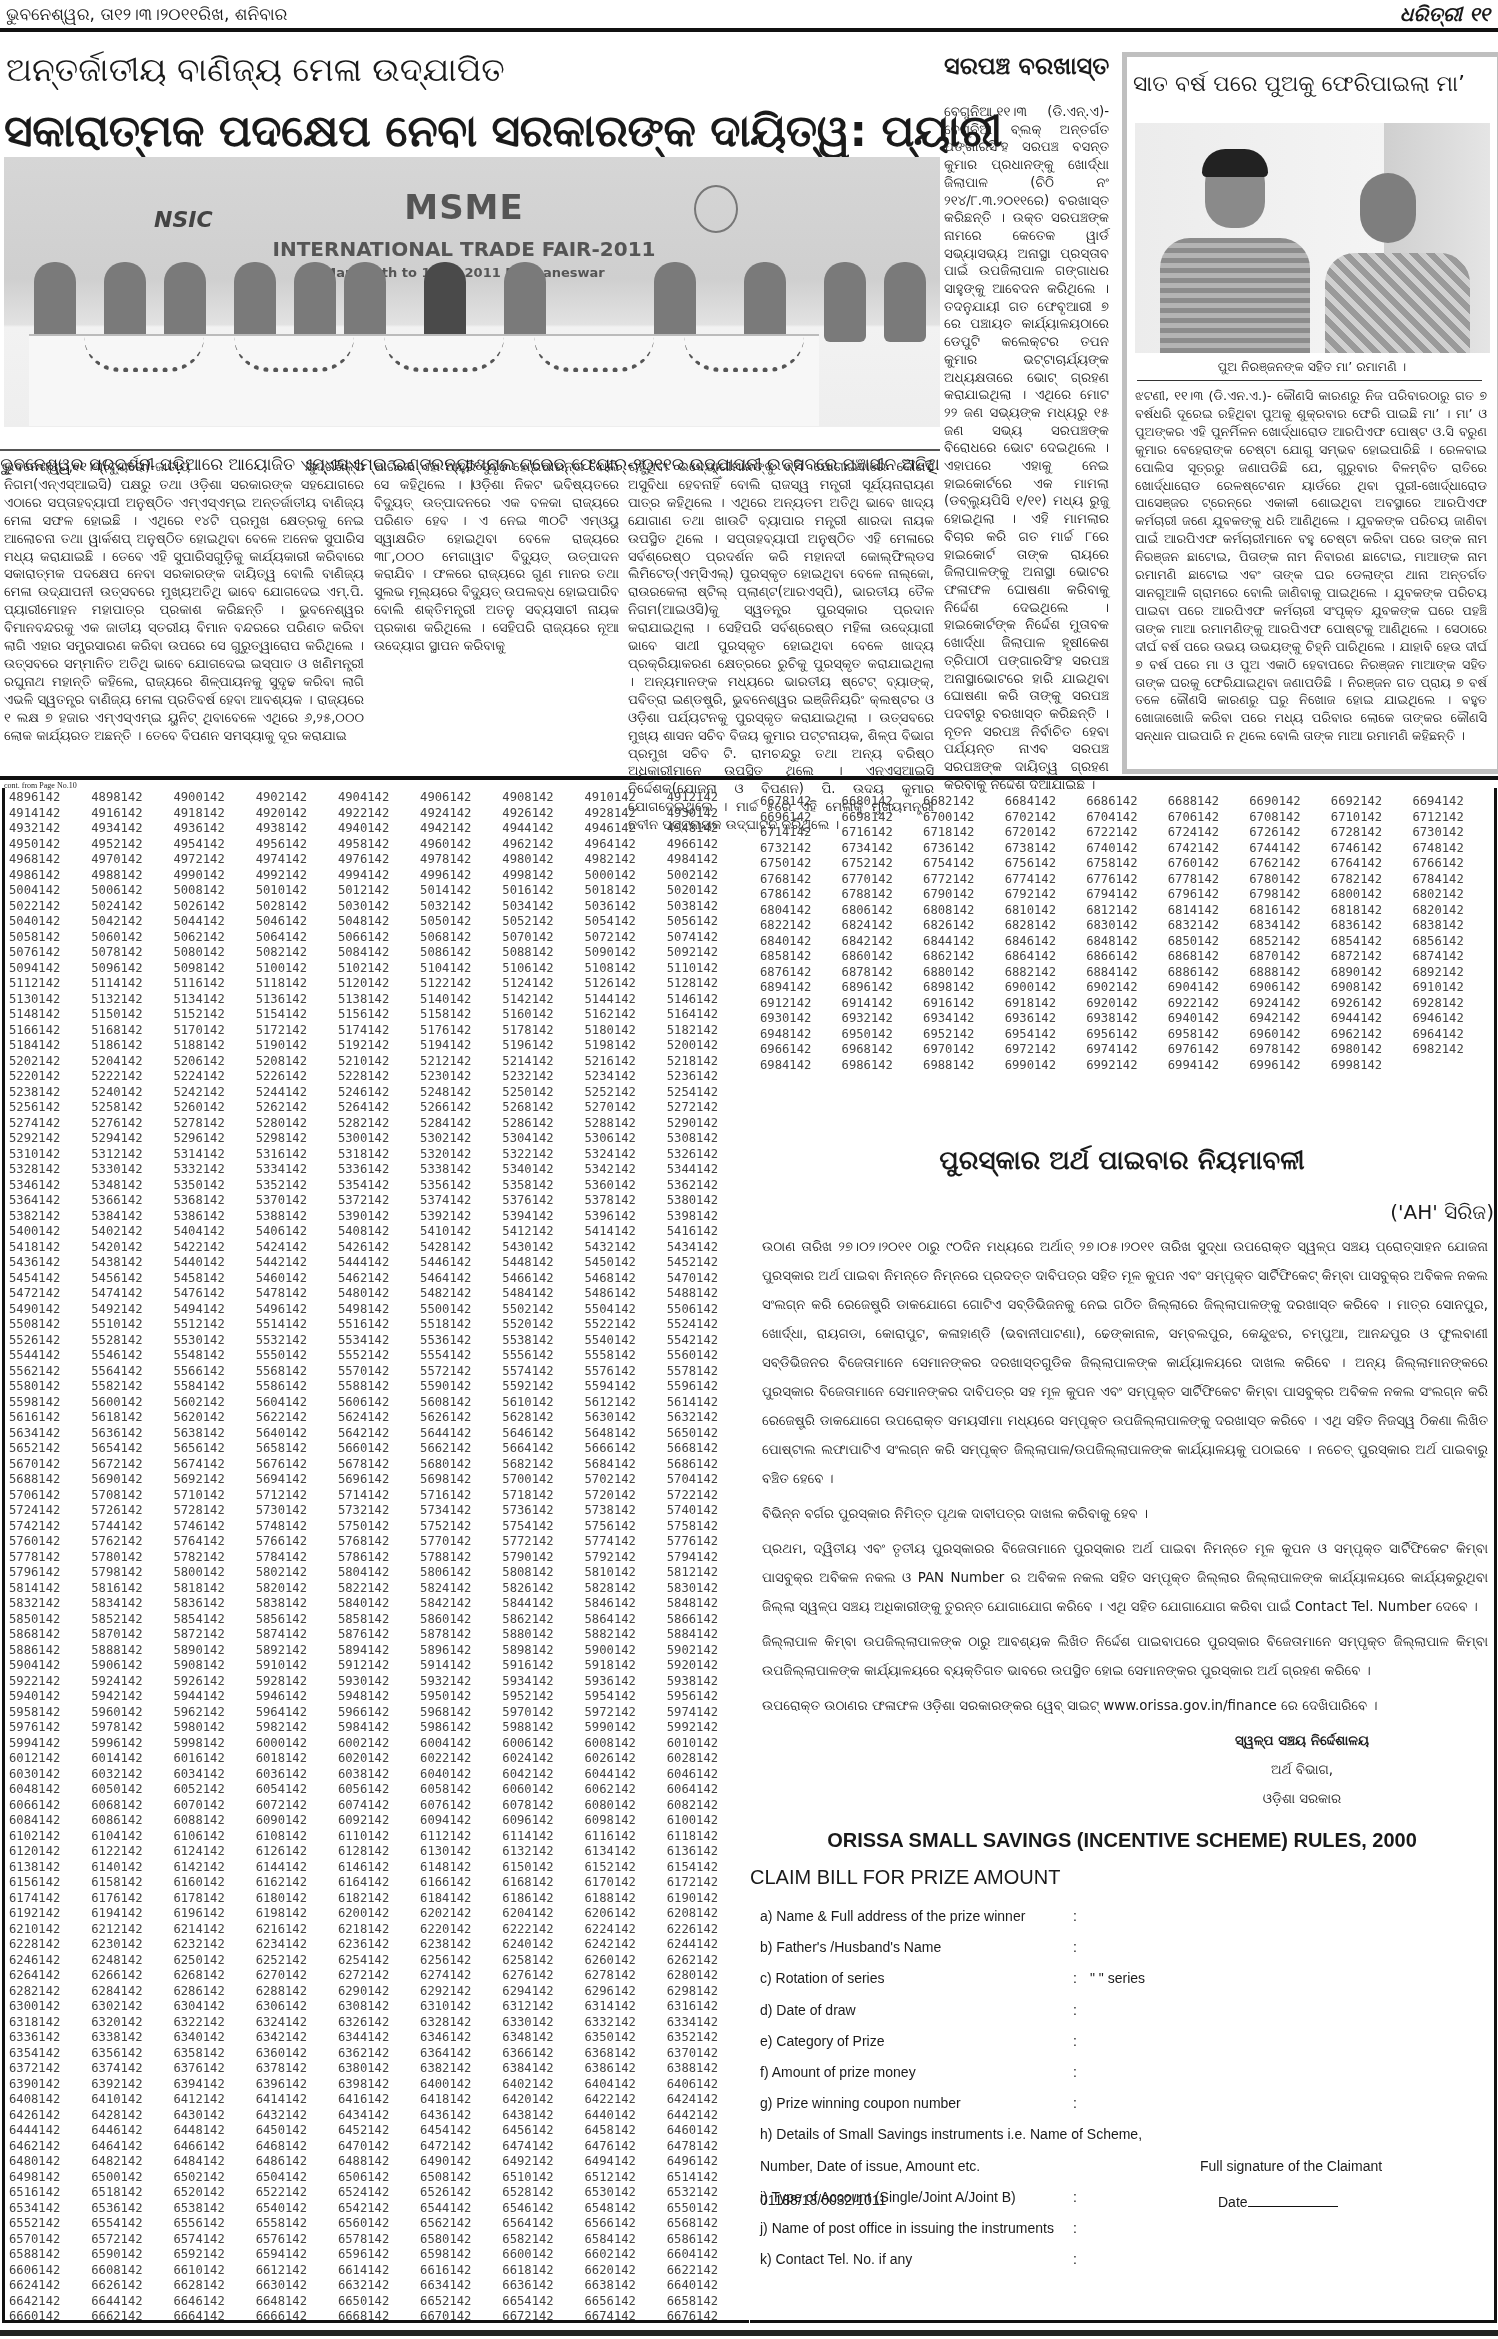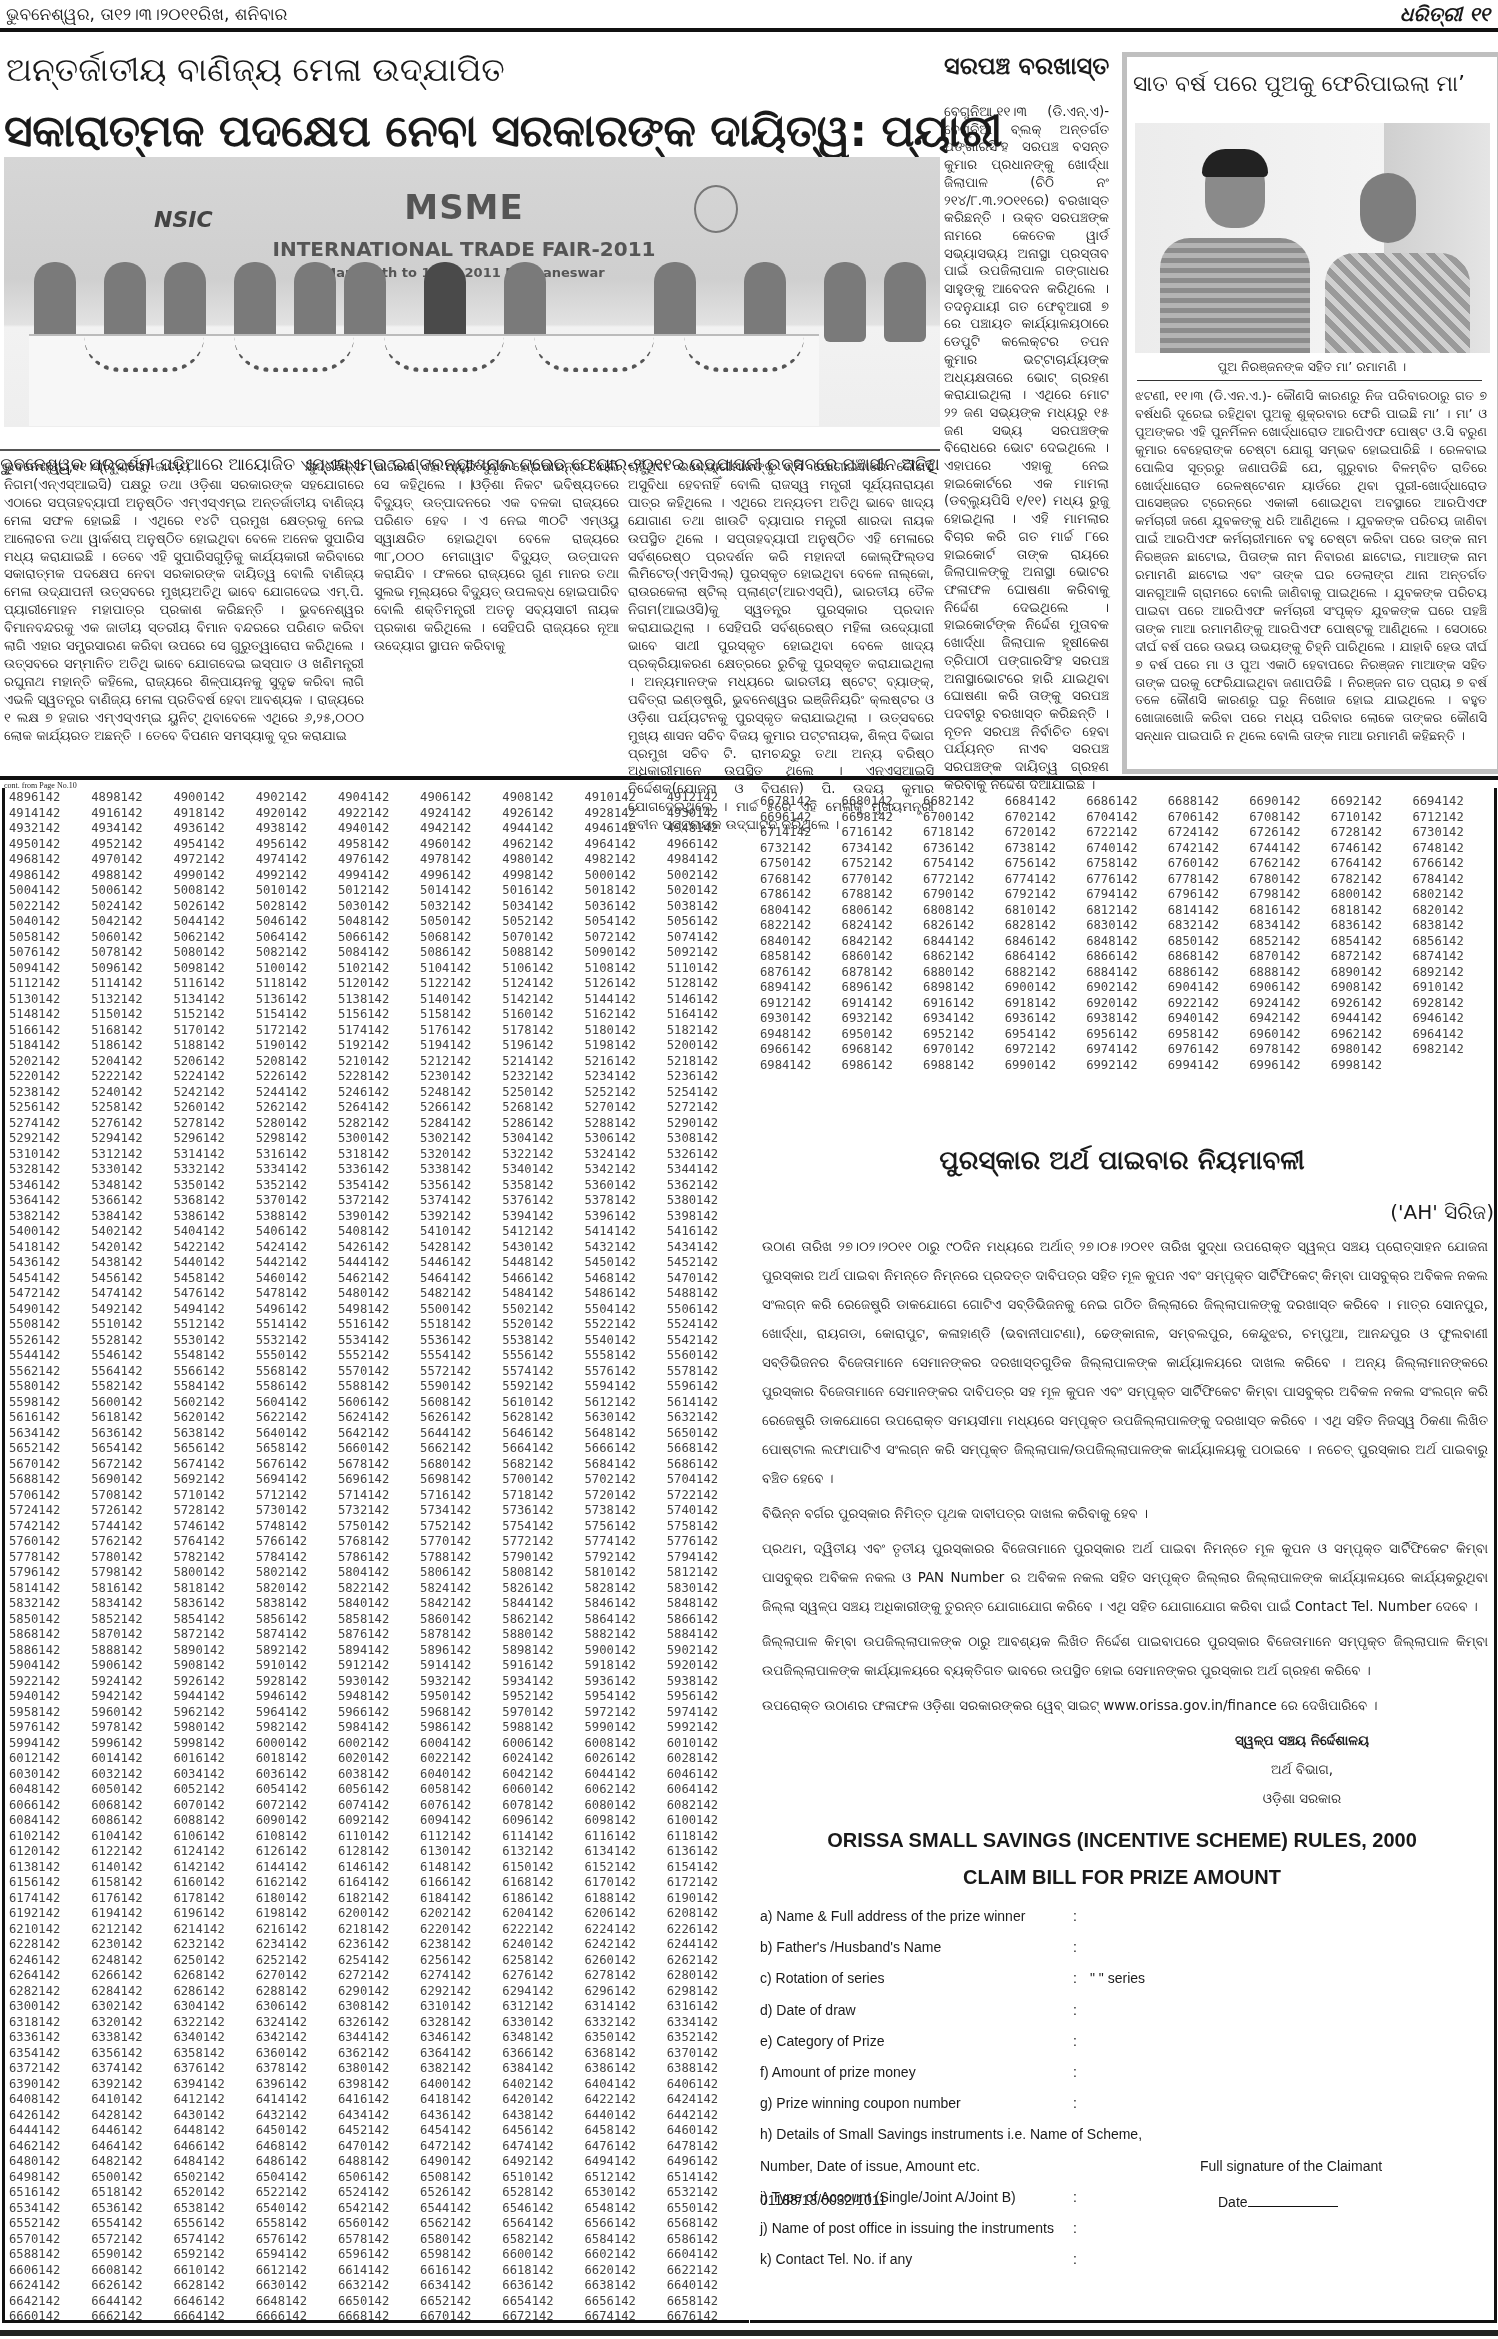--- a/index.html
+++ b/index.html
@@ -58,21 +58,21 @@
   #num-left .numtbl{position:absolute;left:4px;top:2px;}
   #num-right .numtbl{position:absolute;left:10px;top:6px;}
   
   #rules{position:absolute;left:0;top:336px;width:744px;}
   #rules-title{text-align:center;font-size:26px;font-weight:bold;margin:16px;line-height:40px;}
   #rules-sub{text-align:right;font-size:20px;line-height:32px;margin-bottom:4px;}
   .rp{font-size:13.4px;line-height:29px;text-align:justify;margin:0 6px 6px 12px;}
   .sig{text-align:center;font-size:13.4px;line-height:29px;margin-left:360px;}
   .sig.b{font-weight:bold;}
   #orissa-title{font-family:"Liberation Sans",sans-serif;font-weight:bold;font-size:20px;text-align:center;margin-top:10px;line-height:34px;}
-  #claim-title{font-family:"Liberation Sans",sans-serif;font-weight:bold;font-size:20px;text-align:center;line-height:40px;}
+  #claim-title{font-family:"Liberation Sans",sans-serif;font-weight:normal;font-size:20px;text-align:left;line-height:40px;}
   .form{font-family:"Liberation Sans",sans-serif;font-size:14px;margin-left:10px;margin-top:4px;}
   .form .row{height:31.2px;line-height:31.2px;position:relative;}
   .form .row .colon{position:absolute;left:313px;}
   .form .row .val{position:absolute;left:330px;}
   #claimant{font-family:"Liberation Sans",sans-serif;font-size:14px;position:absolute;left:450px;top:1034px;}
   #ref-no{font-family:"Liberation Sans",sans-serif;font-size:14px;position:absolute;left:10px;top:1068px;}
   #date-field{font-family:"Liberation Sans",sans-serif;font-size:14px;position:absolute;left:468px;top:1068px;}
   #date-field .line{display:inline-block;width:90px;border-bottom:1.5px solid #111;height:14px;vertical-align:baseline;}
   #bottom-rule{left:0;top:2330px;width:1498px;height:6px;background:#222;}
 </style>

